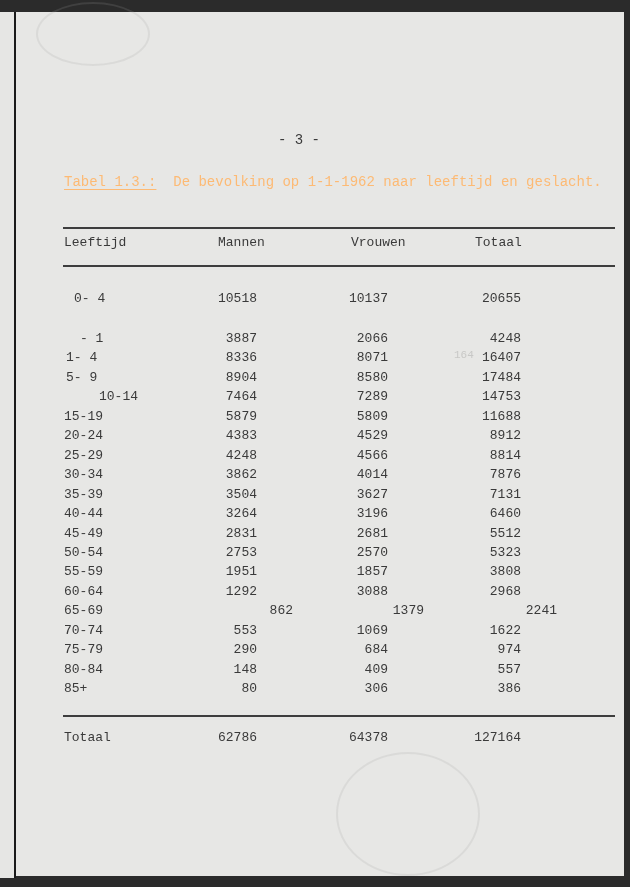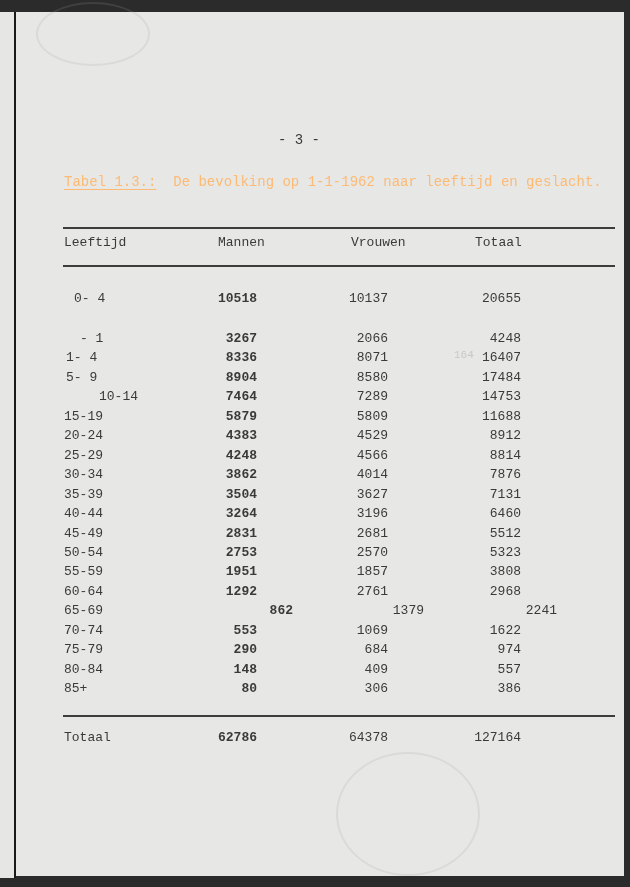--- a/index.html
+++ b/index.html
@@ -26,21 +26,21 @@
       color: #fdba74;
     }
     .title .label { text-decoration: underline; text-underline-offset: 3px; }
     .rule {
       position: absolute; left: 63px; width: 552px; height: 2px; background: #3d3d3d;
     }
     .hdr, .row {
       position: absolute; left: 0; width: 100%; font-size: 13px; height: 18px; line-height: 18px;
     }
     .c0 { position: absolute; left: 64px; }
-    .c1 { position: absolute; right: calc(630px - 257px); text-align: right; font-weight: bold; }
+    .c1 { position: absolute; right: calc(630px - 257px); text-align: right; }
     .c2 { position: absolute; right: calc(630px - 388px); text-align: right; }
     .c3 { position: absolute; right: calc(630px - 521px); text-align: center; }
     .h1 { position: absolute; left: 218px; }
     .h2 { position: absolute; left: 351px; }
     .h3 { position: absolute; left: 475px; }
     .faint {
       position: absolute; left: 454px; top: 349px; font-size: 11px; color: #c8c8c6;
     }
     .stamp {
       position: absolute; border: 2px solid rgba(160,160,160,0.18); border-radius: 50%;
@@ -73,21 +73,21 @@
   <span class="c1">10518</span>
   <span class="c2">10137</span>
   <span class="c3">20655</span>
 </div>
 
 <div class="faint">164</div>
 
 <div id="rows">
     <div class="row" style="top: 330px;">
       <span class="c0" style="left: 80px;">- 1</span>
-      <span class="c1">3267</span>
+      <span class="c1">3887</span>
       <span class="c2">2066</span>
       <span class="c3">4248</span>
     </div>
     <div class="row" style="top: 349.45px;">
       <span class="c0" style="left: 66px;">1- 4</span>
       <span class="c1">8336</span>
       <span class="c2">8071</span>
       <span class="c3">16407</span>
     </div>
     <div class="row" style="top: 368.9px;">
@@ -152,21 +152,21 @@
     </div>
     <div class="row" style="top: 563.4px;">
       <span class="c0" style="left: 64px;">55-59</span>
       <span class="c1">1951</span>
       <span class="c2">1857</span>
       <span class="c3">3808</span>
     </div>
     <div class="row" style="top: 582.85px;">
       <span class="c0" style="left: 64px;">60-64</span>
       <span class="c1">1292</span>
-      <span class="c2">2761</span>
+      <span class="c2">3088</span>
       <span class="c3">2968</span>
     </div>
     <div class="row" style="top: 602.3px; padding-left: 36px;">
       <span class="c0" style="left: 64px;">65-69</span>
       <span class="c1">862</span>
       <span class="c2">1379</span>
       <span class="c3">2241</span>
     </div>
     <div class="row" style="top: 621.75px;">
       <span class="c0" style="left: 64px;">70-74</span>

